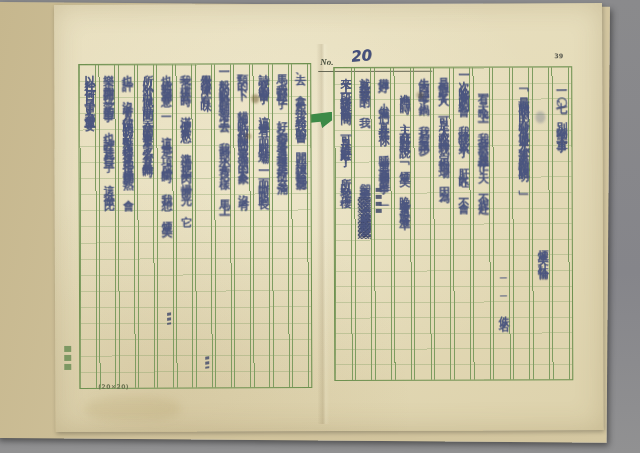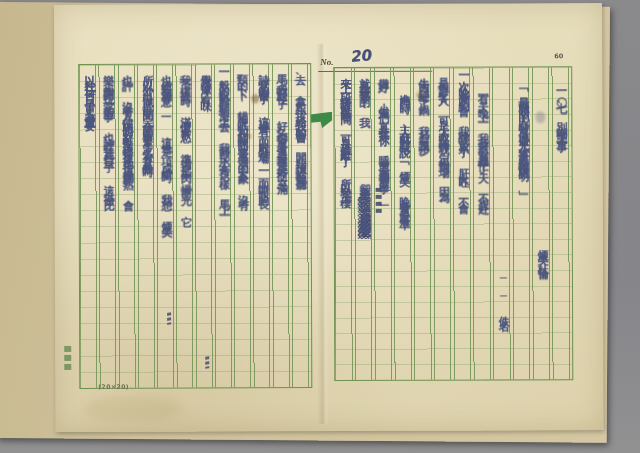--- a/index.html
+++ b/index.html
@@ -77,21 +77,21 @@
 
   <div class="under-sheet"></div>
 
   <div class="sheet">
     <div class="vignette"></div>
     <div class="crease"></div>
 
     <span class="no-label">No.</span>
     <div class="no-underline"></div>
     <span class="pg-num">20</span>
-    <span class="corner-num">60</span>
+    <span class="corner-num">39</span>
 
     <div class="pennant"></div>
 
     <div class="grid grid-left" id="grid-left">
       <div class="insert-small" style="right:140px;top:248px;"></div>
       <div class="insert-small" style="right:102px;top:292px;"></div>
     <div class="ms-col" style="right: 2px; padding-top: 0px; letter-spacing: 5.15px; transform: rotate(-0.3deg);">去、拿起小孩給我的書、開始讀給她聽。</div>
         <div class="ms-col" style="right: 21.25px; padding-top: 0px; letter-spacing: 5.15px; transform: rotate(0deg);">馬上我獃住了、好久都沒看過這種美好而充滿</div>
         <div class="ms-col" style="right: 40.5px; padding-top: 0px; letter-spacing: 5.15px; transform: rotate(0.3deg);">詩意的書了、這裡有一面雕牡壩、一面嘶叫的長</div>
         <div class="ms-col" style="right: 59.75px; padding-top: 0px; letter-spacing: 5.15px; transform: rotate(-0.3deg);">頸的卜卜、貓失眠和貓咪同臺表演的大象、沒有</div>

